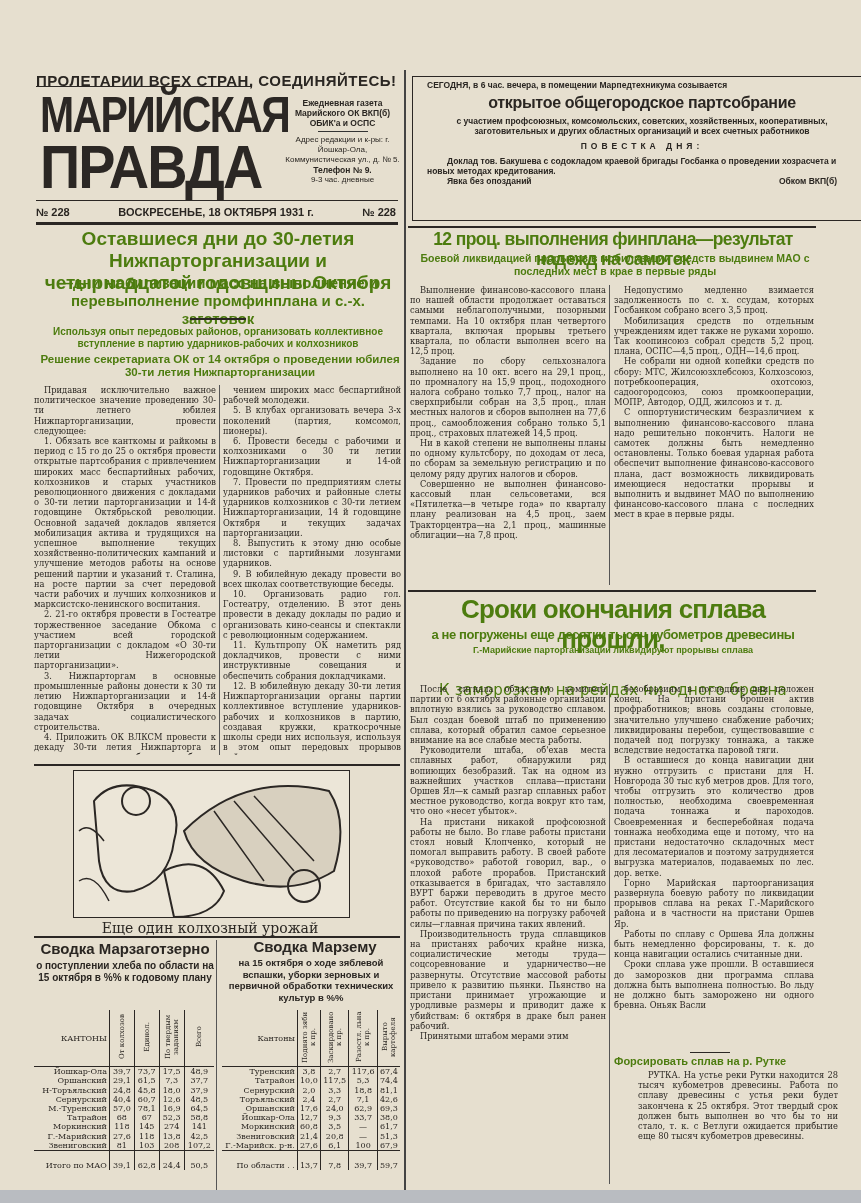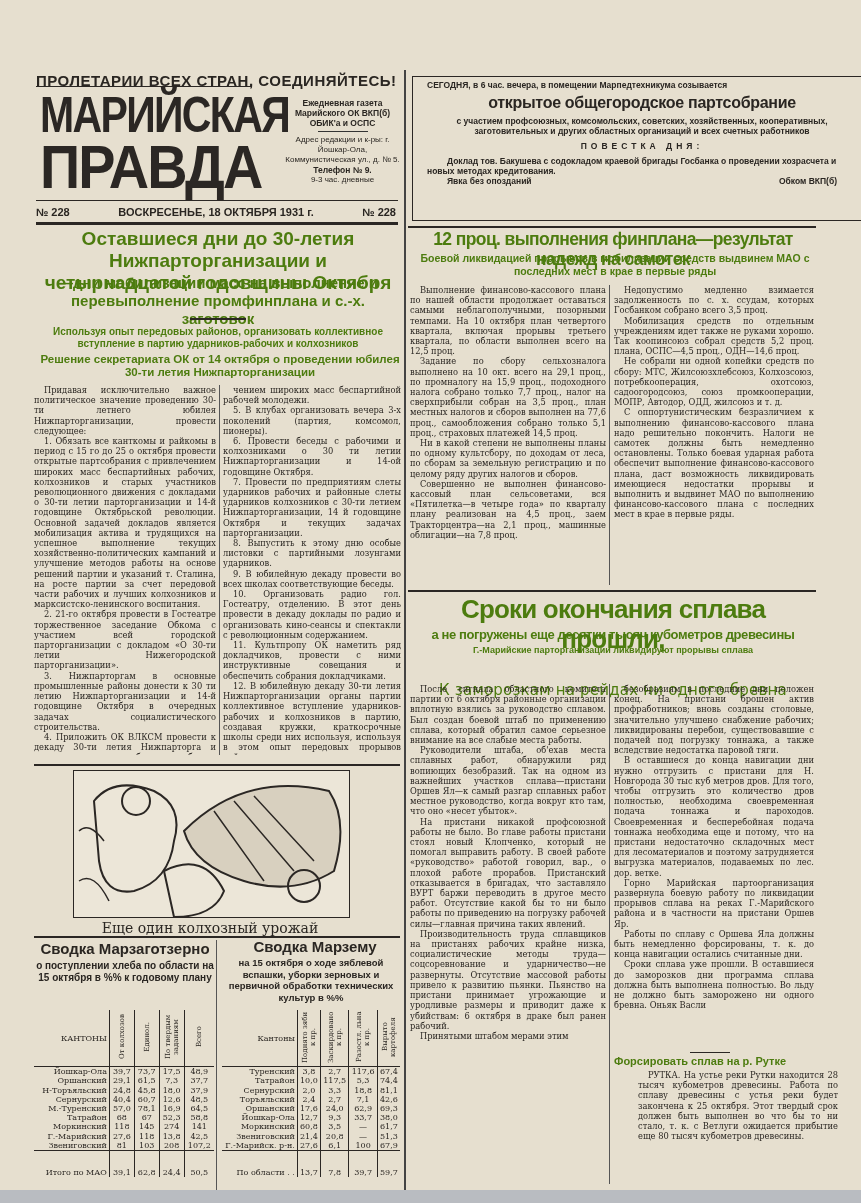--- a/index.html
+++ b/index.html
@@ -21,21 +21,21 @@
   .headline{position:absolute;text-align:center;font-family:"Liberation Sans",sans-serif;font-weight:bold;color:#4d7c0f;}
   .col{position:absolute;font-size:8.3px;line-height:10.2px;text-align:justify;overflow:hidden;}
   .col p{margin:0;text-indent:10px;}
   .vline{position:absolute;width:1px;background:#555;}
   .cartoon{position:absolute;left:73px;top:770px;width:275px;height:146px;border:1.5px solid #2b2724;background:#ece6d8;overflow:hidden;}
   .caption{position:absolute;left:60px;top:920px;width:300px;text-align:center;font-size:14px;}
   table.tbl{position:absolute;border-collapse:collapse;font-size:8px;font-family:"DejaVu Serif",serif;}
   table.tbl td,table.tbl th{border-left:1px solid #2b2724;padding:0 2px;line-height:9.2px;text-align:center;}
   table.tbl th{border-bottom:1.5px solid #2b2724;font-weight:normal;height:54px;}
   table.tbl td.name,table.tbl th.name{text-align:right;border-left:none;}
-  table.tbl tr.total td{border-top:1.5px solid #2b2724;padding-top:17px;}
+  table.tbl tr.total td{border-top:1.5px solid #2b2724;padding-top:10px;}
   .vert{writing-mode:vertical-rl;transform:rotate(180deg);font-size:7px;line-height:8px;}
   .tbl-title{position:absolute;text-align:center;font-family:"Liberation Sans",sans-serif;font-weight:bold;}
   .shadow{position:absolute;left:0;top:1190px;width:861px;height:13px;background:#b9bcc1;}
 </style>
 </head>
 <body>
 
 <div class="page">
 
   <div class="hdr-slogan">ПРОЛЕТАРИИ ВСЕХ СТРАН, СОЕДИНЯЙТЕСЬ!</div>

